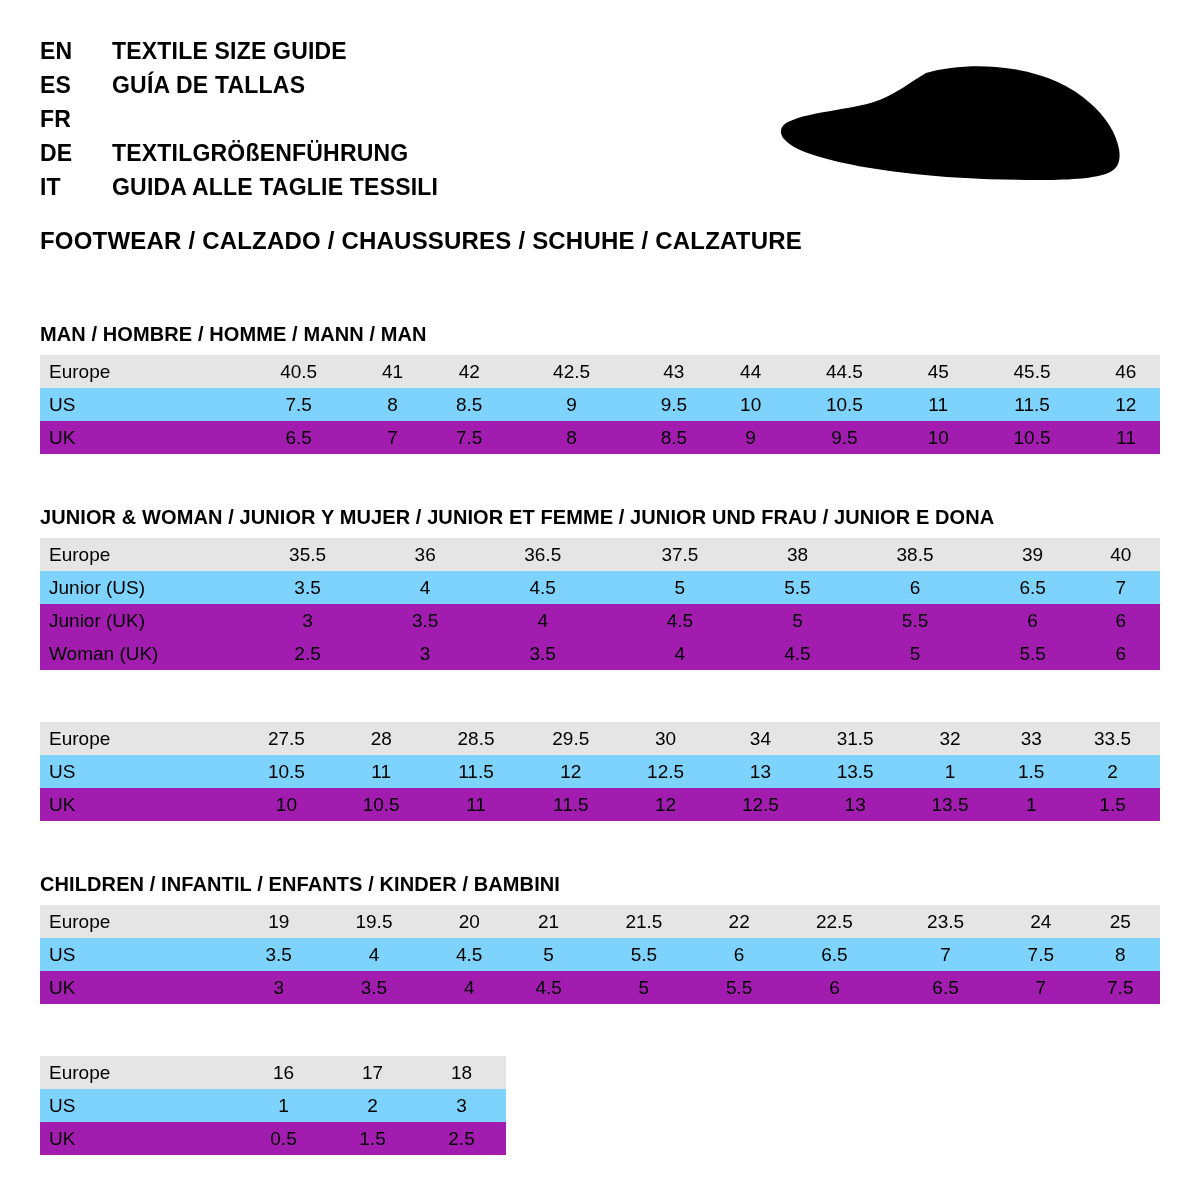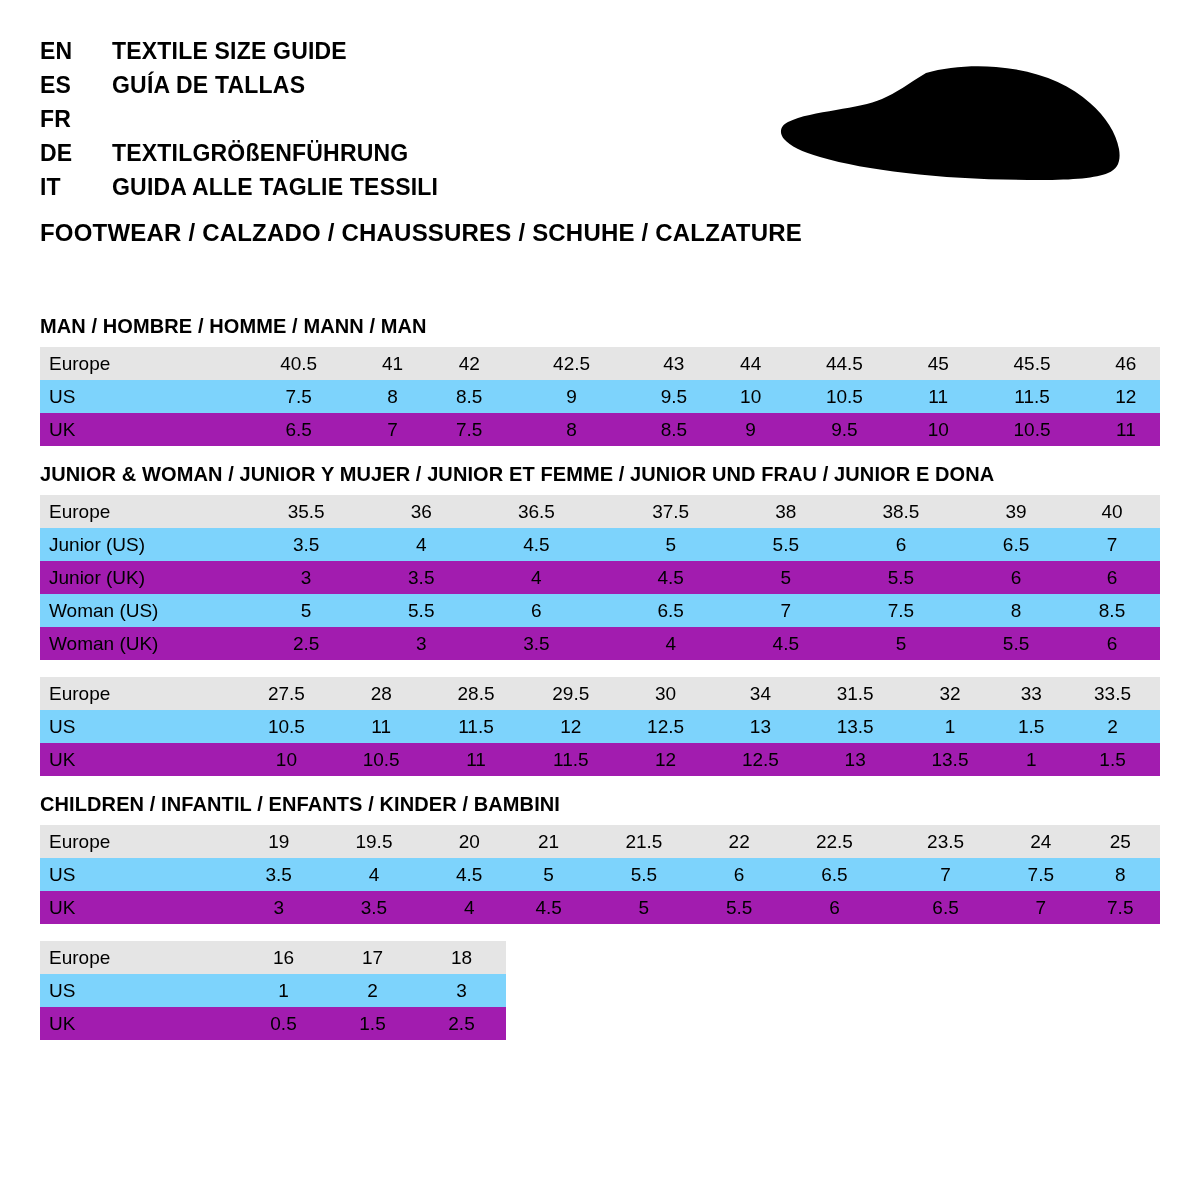--- a/index.html
+++ b/index.html
@@ -55,29 +55,29 @@
     height: 150px;
     margin-right: 30px;
     margin-top: 25px;
     display: flex;
     align-items: center;
     justify-content: center;
   }
   .shoe-wrap svg { display: block; }
 
   .category-title {
-    margin-top: 14px;
+    margin-top: 22px;
     font-size: 24px;
     font-weight: bold;
     letter-spacing: 0.2px;
   }
 
   
   .section {
-    margin-top: 17px;
+    margin-top: 52px;
   }
   .section.first { margin-top: 68px; }
 
   .section-title {
     font-size: 20px;
     font-weight: bold;
     margin-bottom: 9px;
     letter-spacing: 0.1px;
   }
 
@@ -227,32 +227,20 @@
         <td></td>
         <td>3</td>
         <td>3.5</td>
         <td>4</td>
         <td>4.5</td>
         <td>5</td>
         <td>5.5</td>
         <td>6</td>
         <td>6</td>
       </tr>
-      <tr class="plain">
-        <td class="label">Woman (US)</td>
-        <td></td>
-        <td>5</td>
-        <td>5.5</td>
-        <td>6</td>
-        <td>6.5</td>
-        <td>7</td>
-        <td>7.5</td>
-        <td>8</td>
-        <td>8.5</td>
-      </tr>
       <tr class="alt">
         <td class="label">Woman (UK)</td>
         <td></td>
         <td>2.5</td>
         <td>3</td>
         <td>3.5</td>
         <td>4</td>
         <td>4.5</td>
         <td>5</td>
         <td>5.5</td>

